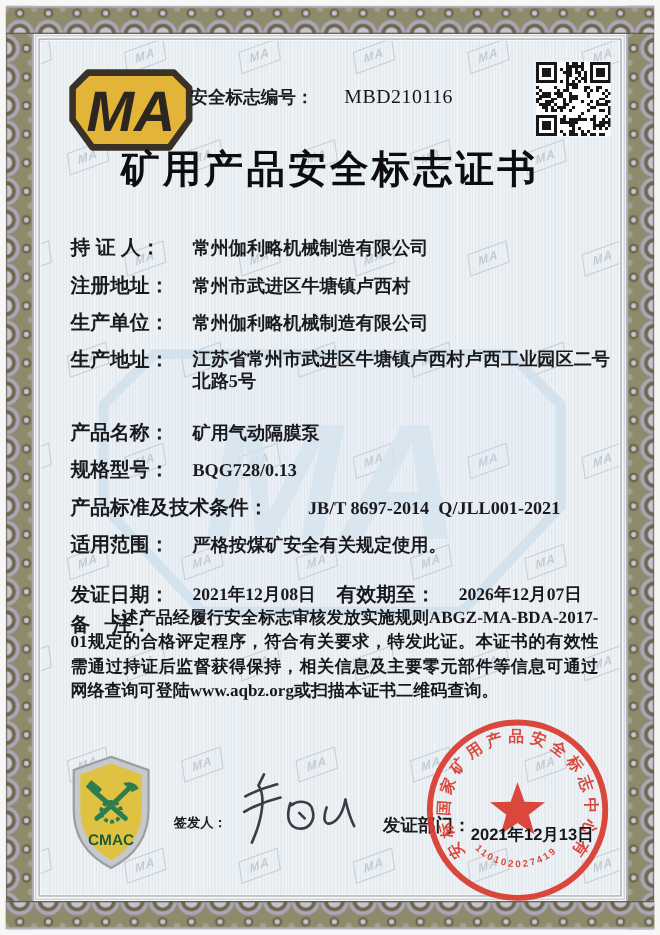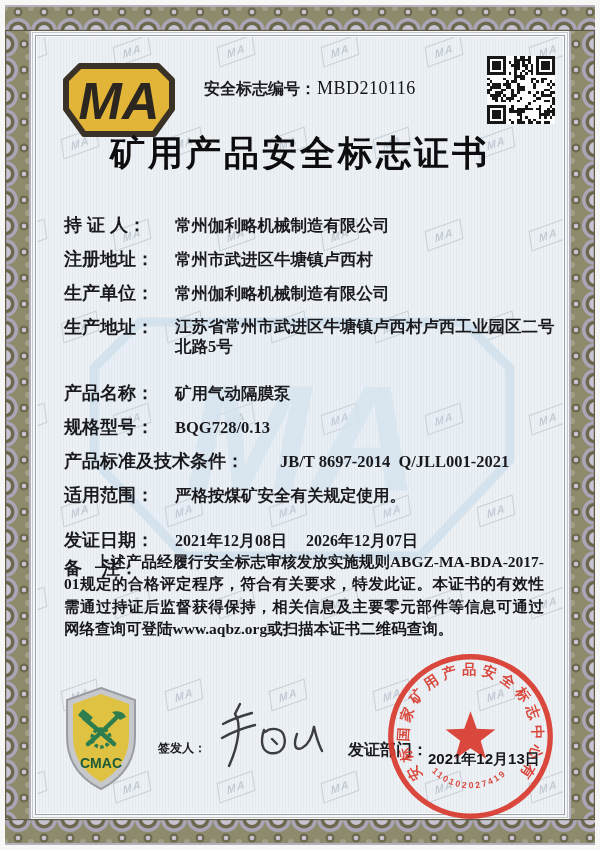--- a/index.html
+++ b/index.html
@@ -21,21 +21,21 @@
   .wm-stamps{position:absolute;inset:37px;overflow:hidden;z-index:1;}
   .stamp{position:absolute;width:36px;height:18px;border:1.5px solid rgba(170,180,192,.55);
     transform:rotate(-20deg) skewX(-12deg);display:flex;align-items:center;justify-content:center;
     color:rgba(170,180,192,.6);font-weight:bold;font-style:italic;font-size:11px;letter-spacing:1px;}
   .big-wm{position:absolute;left:82px;top:312px;z-index:1;opacity:.8;}
 
   .content{position:absolute;inset:0;z-index:2;color:#1a1a1e;}
 
   
   .ma-logo{position:absolute;left:62px;top:62px;}
-  .certno{position:absolute;left:204px;top:78px;display:flex;align-items:baseline;gap:1px;}
+  .certno{position:absolute;left:173px;top:78px;display:flex;align-items:baseline;gap:28px;}
   .certno-label{font-weight:bold;font-size:16px;}
   .certno-value{font-family:"Liberation Serif",serif;font-size:18px;letter-spacing:.5px;color:#14141a;}
   .qr{position:absolute;left:487px;top:56px;width:68px;height:68px;background:#fdfdfd;}
   .title{position:absolute;left:0;right:0;top:130px;text-align:center;font-family:"Liberation Serif",serif;
     font-weight:bold;font-size:35px;letter-spacing:3px;color:#0d0d10;}
 
   
   .fields{position:absolute;left:64px;right:44px;top:215px;}
   .f-row{display:flex;align-items:flex-start;line-height:21px;margin-bottom:13px;}
   .f-label{font-weight:bold;font-size:18px;white-space:pre;min-width:111px;flex:0 0 auto;}
@@ -443,20 +443,21 @@
         <span class="f-label">产品标准及技术条件：</span>
         <span class="f-value">JB/T 8697-2014  Q/JLL001-2021</span>
       </div>
       <div class="f-row scope">
         <span class="f-label">适用范围：</span>
         <span class="f-value">严格按煤矿安全有关规定使用。</span>
       </div>
       <div class="f-row dates">
         <span class="f-label">发证日期：</span>
         <span class="f-val-date">2021年12月08日</span>
+        <span class="f-label">有效期至：</span>
         <span class="f-val-date2">2026年12月07日</span>
       </div>
       <div class="f-row">
         <span class="f-label">备    注：</span>
         <span class="f-value"></span>
       </div>
     </div>
 
     <div class="statement">上述产品经履行安全标志审核发放实施规则ABGZ-MA-BDA-2017-01规定的合格评定程序，符合有关要求，特发此证。本证书的有效性需通过持证后监督获得保持，相关信息及主要零元部件等信息可通过网络查询可登陆www.aqbz.org或扫描本证书二维码查询。</div>
 

